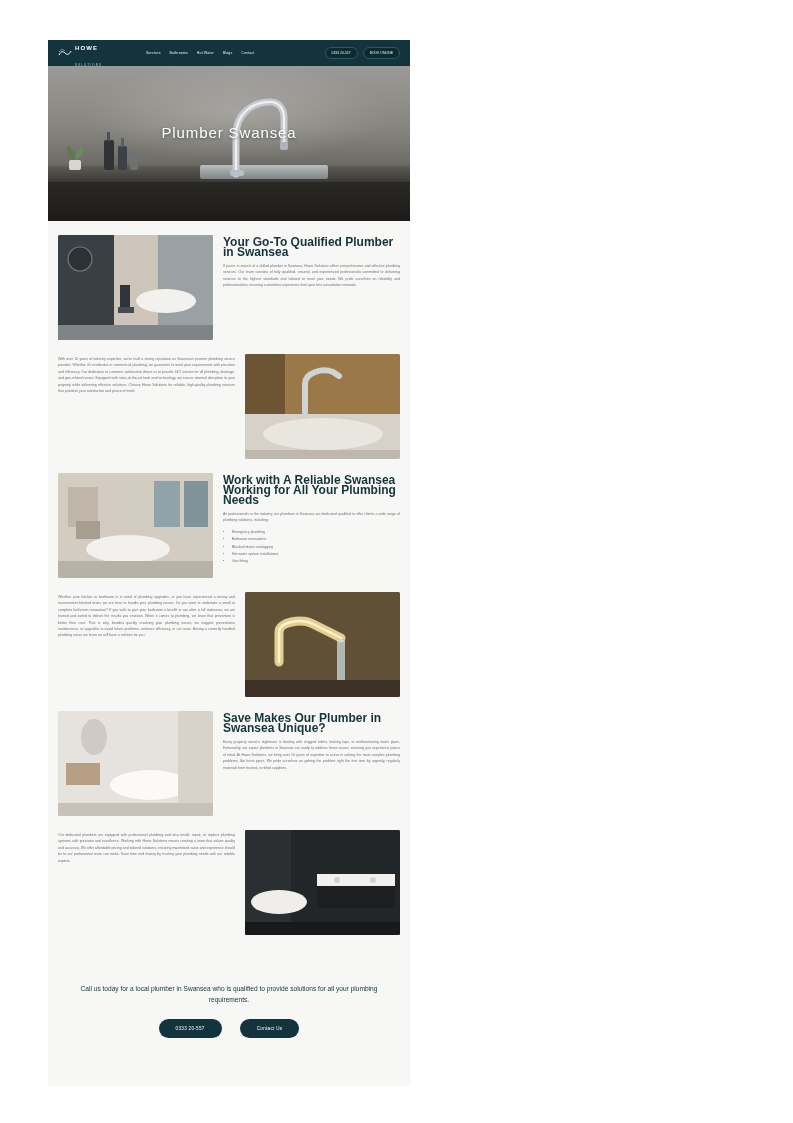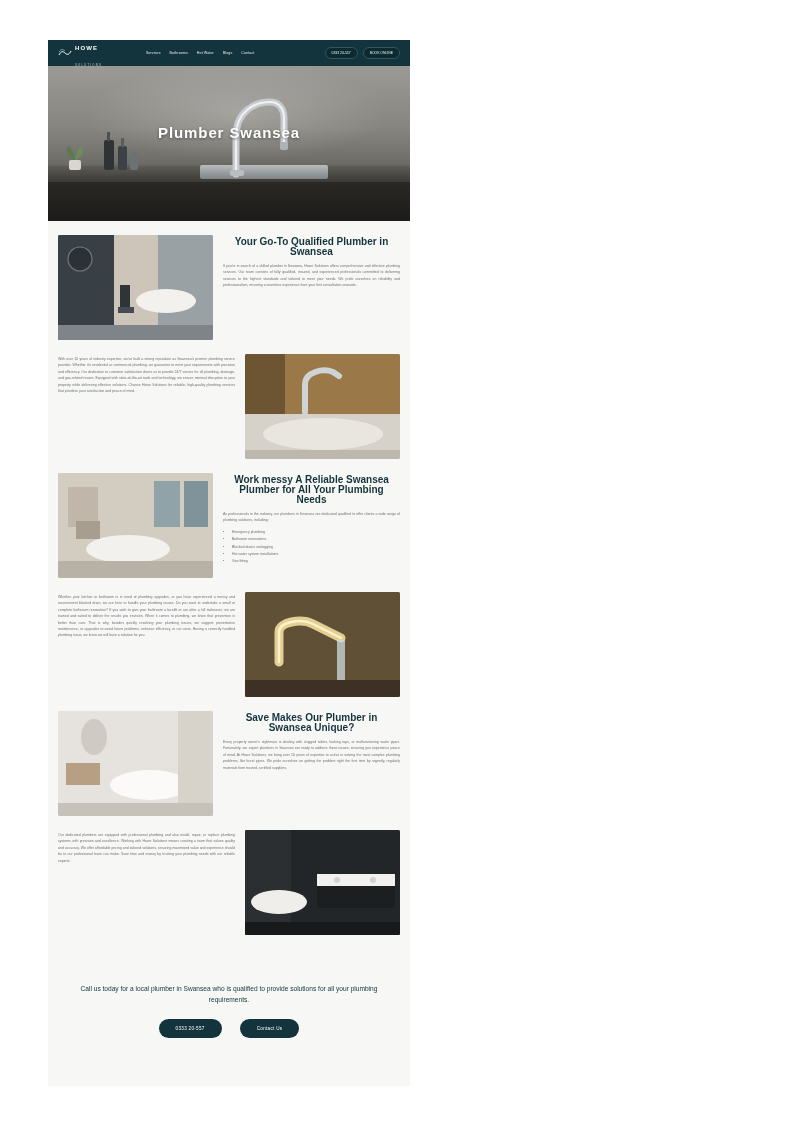--- a/index.html
+++ b/index.html
@@ -134,21 +134,21 @@
   }
   .hero-bottles {
     position: absolute; left: 52px; top: 60px; width: 40px; height: 48px;
   }
   .hero-title {
     position: absolute;
     left: 0; right: 0; top: 58px;
     text-align: center;
     color: #ffffff;
     font-size: 15px;
-    font-weight: 700;
+    font-weight: 400;
     letter-spacing: .9px;
     text-shadow: 0 1px 3px rgba(0,0,0,.45);
     z-index: 3;
   }
 
   
   .content {
     padding: 14px 10px 0 10px;
   }
   .row {
@@ -165,25 +165,24 @@
     height: 105px;
     border-radius: 2px;
     overflow: hidden;
     position: relative;
   }
   .photo-tall { height: 105px; }
   .photo-wide { height: 105px; }
 
   .h2 {
     color: #14343c;
-    font-size: 10px;
+    font-size: 12px;
     line-height: 10px;
     font-weight: 600;
     margin-bottom: 6px;
-    text-align: center;
   }
   .body {
     color: #6d7276;
     font-size: 3.5px;
     line-height: 6.4px;
     text-align: justify;
   }
   ul.svc {
     margin: 5px 0 0 9px;
     padding: 0;
@@ -372,21 +371,21 @@
               <rect x="96" y="8" width="26" height="46" fill="#8fa3a8"></rect>
               <rect x="126" y="8" width="24" height="46" fill="#7e949a"></rect>
               <rect x="10" y="14" width="30" height="40" fill="#c0b7aa"></rect>
               <ellipse cx="70" cy="76" rx="42" ry="14" fill="#f3f1ed"></ellipse>
               <rect x="0" y="88" width="155" height="17" fill="#b8b1a5"></rect>
               <rect x="18" y="48" width="24" height="18" fill="#a89e90"></rect>
             </svg>
           </div>
         </div>
         <div class="col-txt">
-          <h2 class="h2">Work messy A Reliable Swansea Plumber for All Your Plumbing Needs</h2>
+          <h2 class="h2">Work with A Reliable Swansea Working for All Your Plumbing Needs</h2>
           <p class="body">As professionals in the industry, our plumbers in Swansea are dedicated qualified to offer clients a wide range of plumbing solutions, including:</p>
           <ul class="svc">
             <li>Emergency plumbing</li>
             <li>Bathroom renovations</li>
             <li>Blocked drains unclogging</li>
             <li>Hot water system installations</li>
             <li>Gas fitting</li>
           </ul>
         </div>
       </div>

